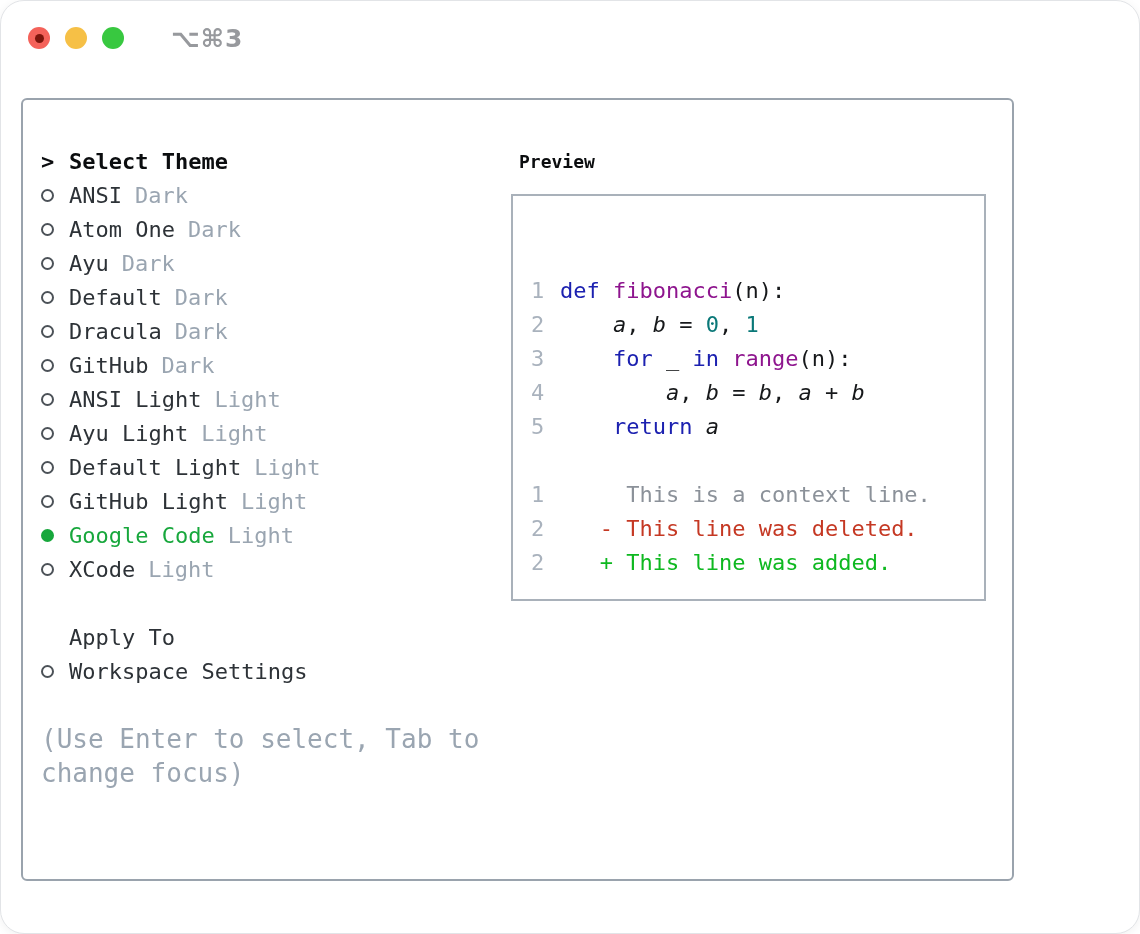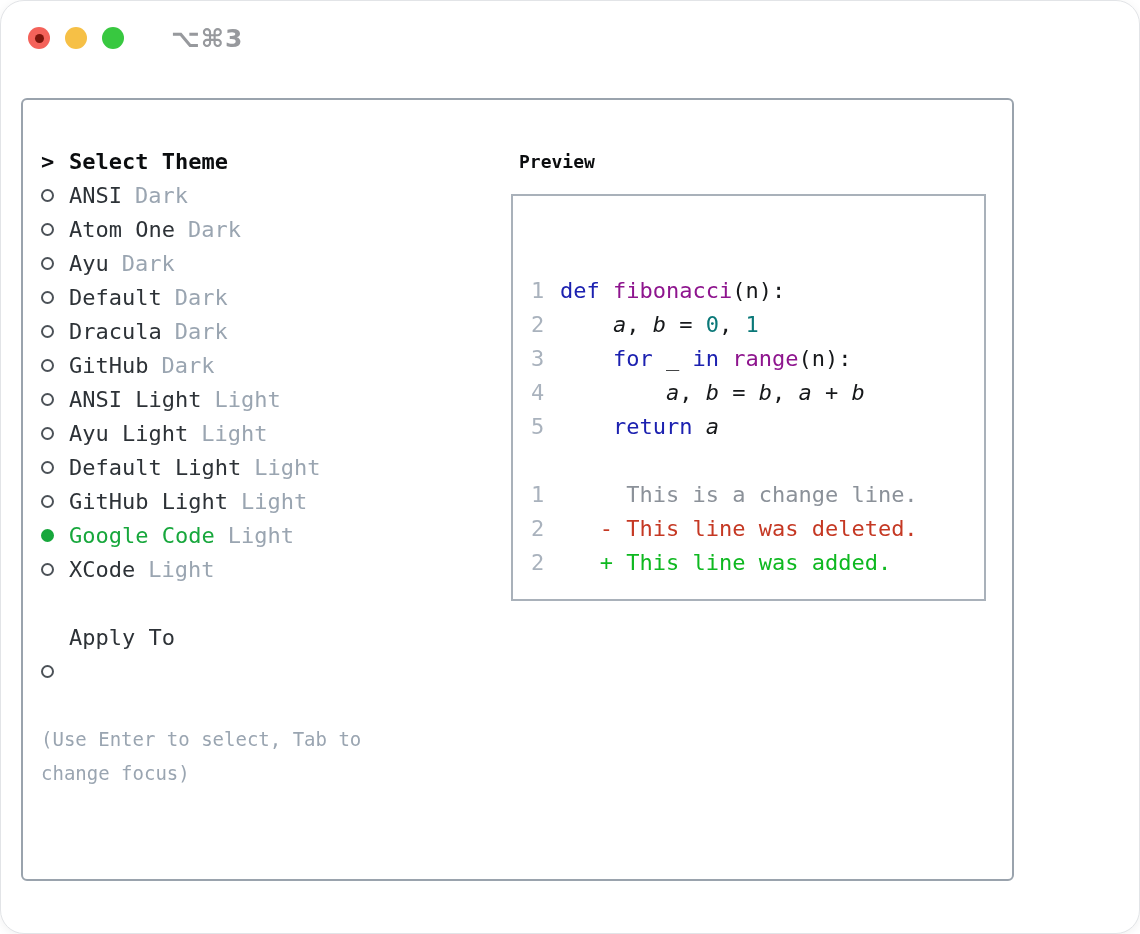--- a/index.html
+++ b/index.html
@@ -49,21 +49,21 @@
          font-size: 22px; color: #2d3237; white-space: pre; }
   .marker { width: 28px; flex: none; display: flex; align-items: center; }
   .prefix { font-weight: bold; color: #0b0d0f; font-size: 22px; }
   .circle { width: 13px; height: 13px; border-radius: 50%;
             border: 2px solid #4c5258; background: transparent; }
   .circle.filled { background: #17a73c; border-color: #17a73c; }
   .heading-text { font-weight: bold; color: #0b0d0f; }
   .row .variant { color: #9aa5b1; margin-left: 13px; }
   .row.selected .name { color: #17a73c; }
   .spacer-row { height: 34px; }
-  .help { font-size: 19px; line-height: 34px; color: #9aa5b1; white-space: pre; }
+  .help { font-size: 26px; line-height: 34px; color: #9aa5b1; white-space: pre; }
 
   
   .preview-heading { height: 34px; display: flex; align-items: center;
                      font-size: 18px; font-weight: bold; color: #0b0d0f; margin-left: 16px; }
   .preview-box {
     margin-top: 16px; margin-left: 8px;
     width: 475px; height: 407px;
     border: 2px solid #a9b1ba;
     padding: 78px 0 0 18px;
     overflow: hidden;
@@ -180,40 +180,41 @@
 
         <div class="row">
           <span class="marker"></span>
           <span>Apply To</span>
         </div>
 
         <div>
 
   <div class="row">
     <span class="marker"><span class="circle"></span></span>
+    <span class="name">Workspace Settings</span>
     
   </div>
 </div>
 
         <div class="spacer-row"></div>
 
         <div class="help">(Use Enter to select, Tab to</div>
         <div class="help">change focus)</div>
       </div>
 
       <div class="right-col">
         <div class="preview-heading">Preview</div>
         <div class="preview-box">
             <div class="pline"><span class="gut">1</span><span class="tok-kw">def</span><span class="tok-pln"> </span><span class="tok-fn">fibonacci</span><span class="tok-pln">(n):</span></div>
             <div class="pline"><span class="gut">2</span><span class="tok-pln">    </span><span class="tok-var">a</span><span class="tok-pln">, </span><span class="tok-var">b</span><span class="tok-pln"> = </span><span class="tok-lit">0</span><span class="tok-pln">, </span><span class="tok-lit">1</span></div>
             <div class="pline"><span class="gut">3</span><span class="tok-pln">    </span><span class="tok-kw">for</span><span class="tok-pln"> _ </span><span class="tok-kw">in</span><span class="tok-pln"> </span><span class="tok-fn">range</span><span class="tok-pln">(n):</span></div>
             <div class="pline"><span class="gut">4</span><span class="tok-pln">        </span><span class="tok-var">a</span><span class="tok-pln">, </span><span class="tok-var">b</span><span class="tok-pln"> = </span><span class="tok-var">b</span><span class="tok-pln">, </span><span class="tok-var">a</span><span class="tok-pln"> + </span><span class="tok-var">b</span></div>
             <div class="pline"><span class="gut">5</span><span class="tok-pln">    </span><span class="tok-kw">return</span><span class="tok-pln"> </span><span class="tok-var">a</span></div>
             <div class="pline"><span class="gut"></span></div>
-            <div class="pline"><span class="gut">1</span><span class="tok-ctx">     This is a change line.</span></div>
+            <div class="pline"><span class="gut">1</span><span class="tok-ctx">     This is a context line.</span></div>
             <div class="pline"><span class="gut">2</span><span class="tok-del">   - This line was deleted.</span></div>
             <div class="pline"><span class="gut">2</span><span class="tok-add">   + This line was added.</span></div>
           </div>
       </div>
 
     </div>
   </div>
 </div>
 
 </body></html>

